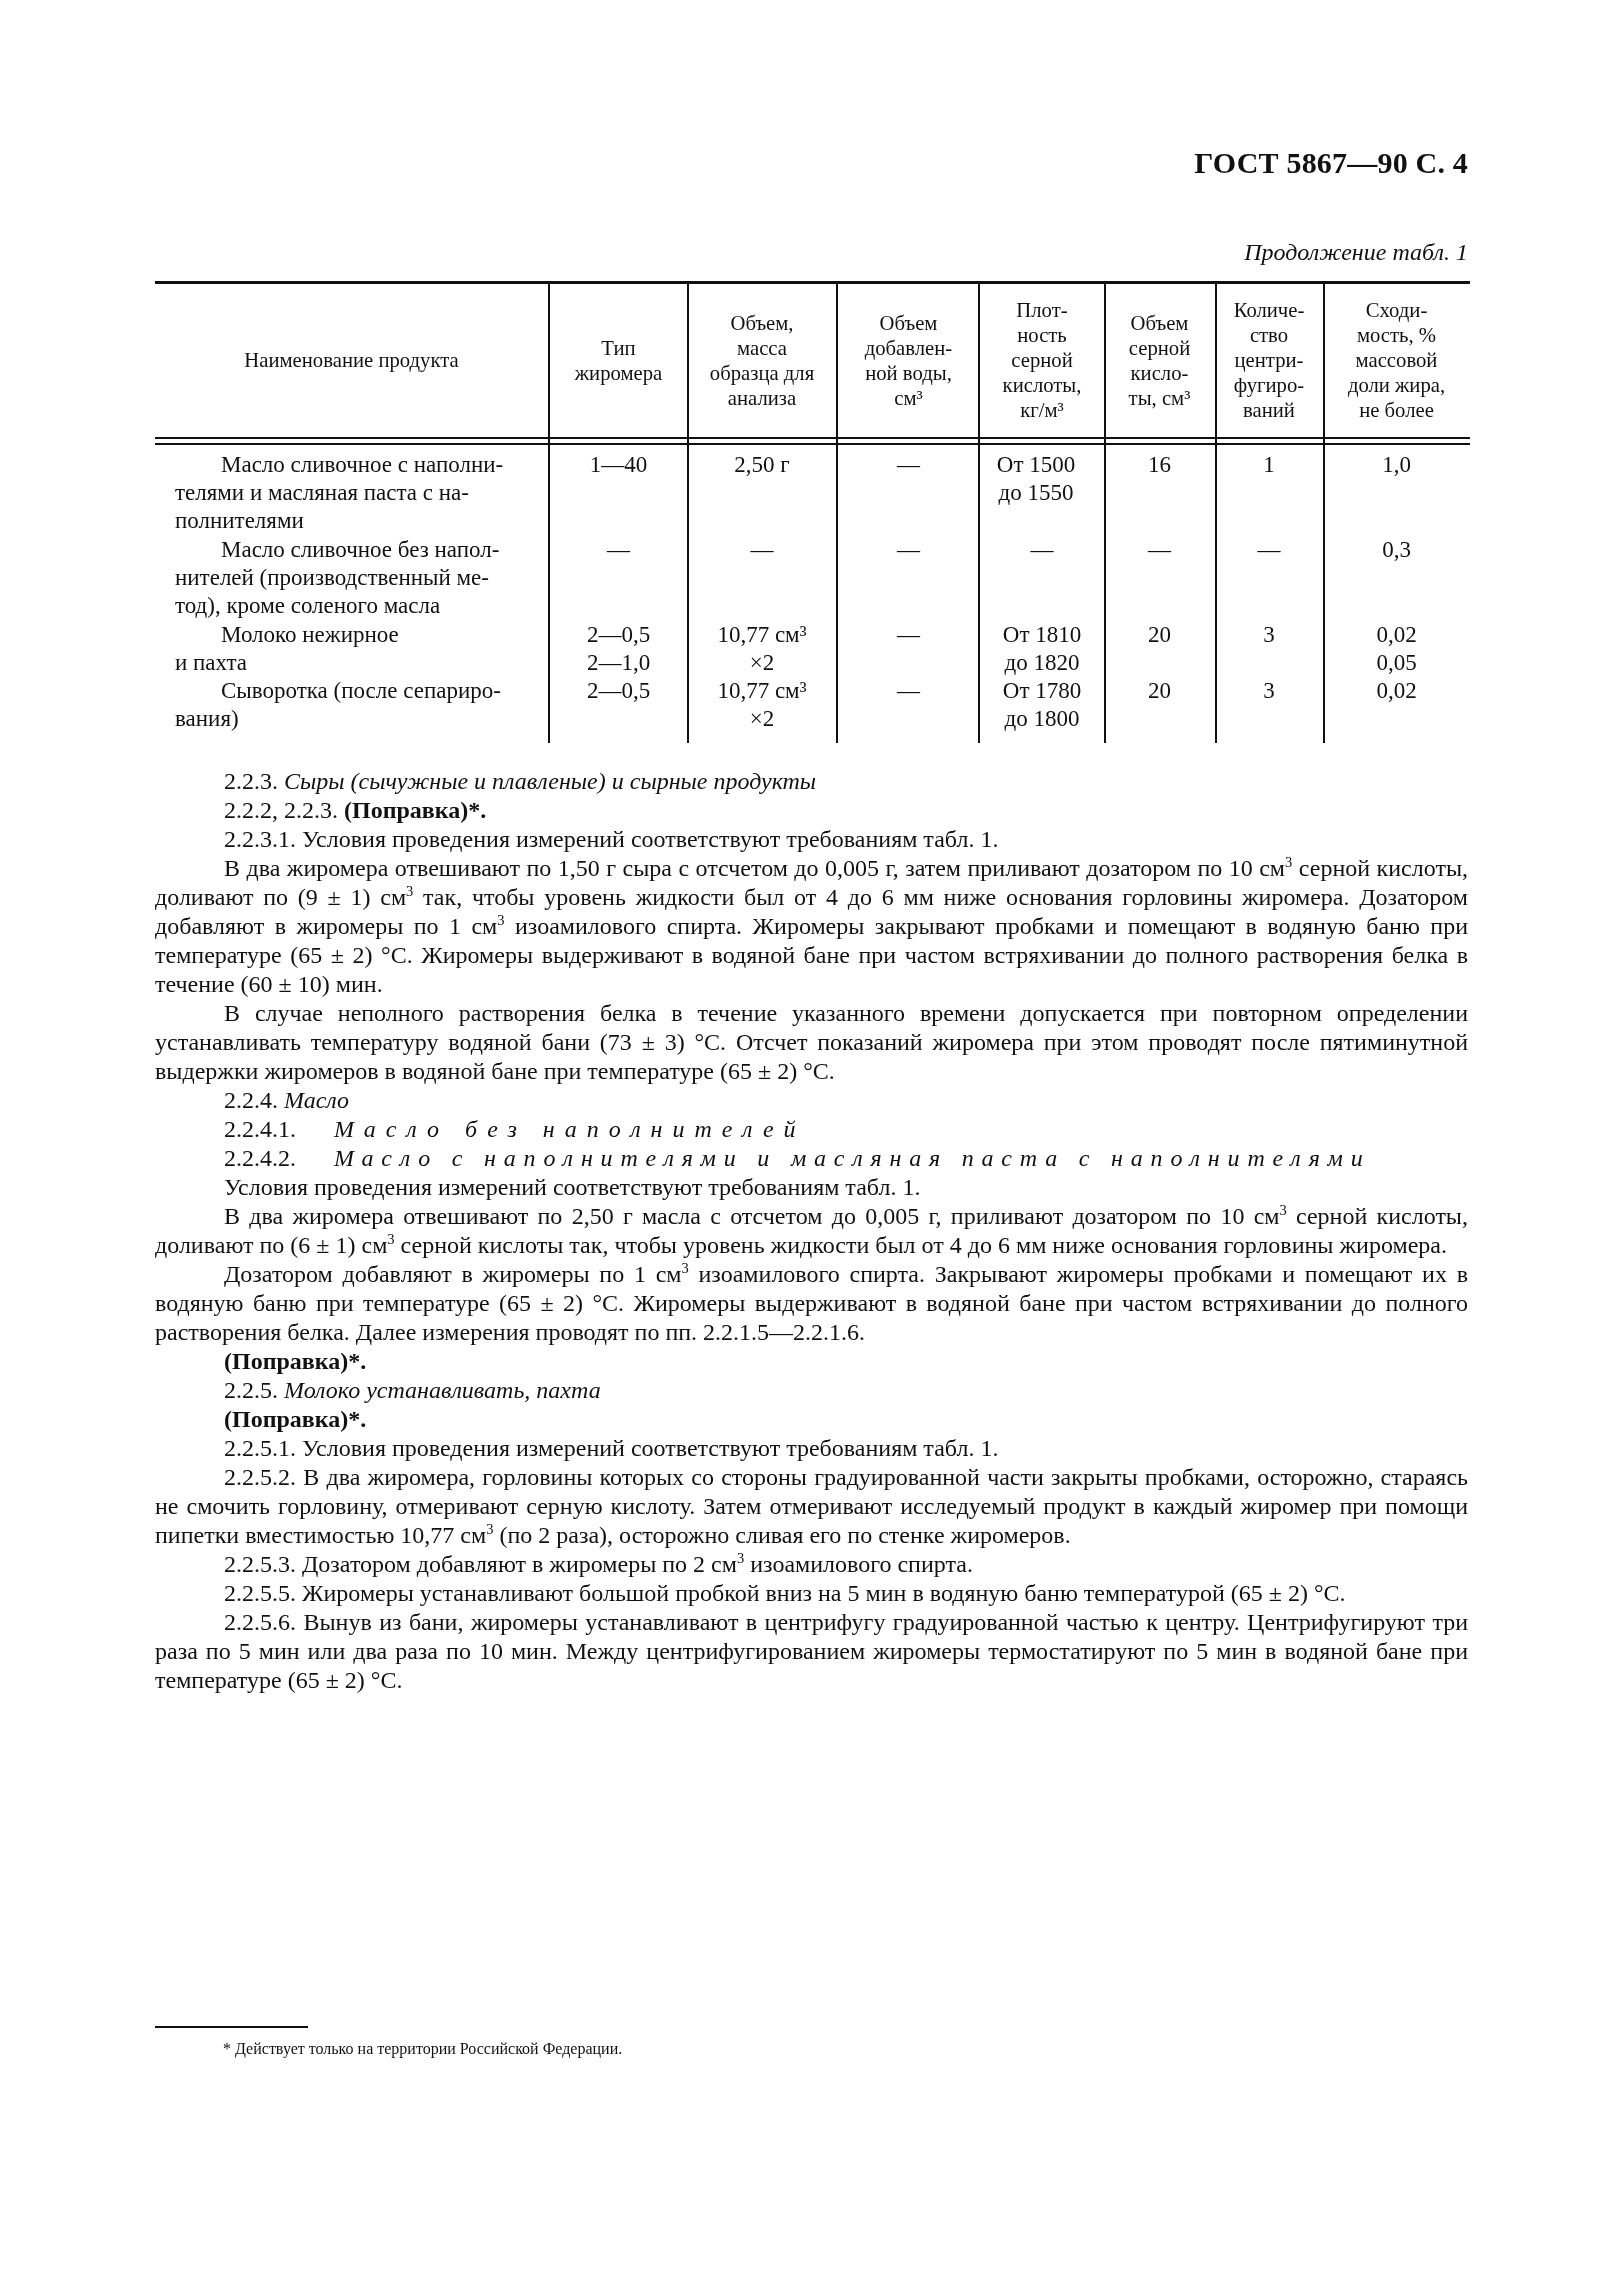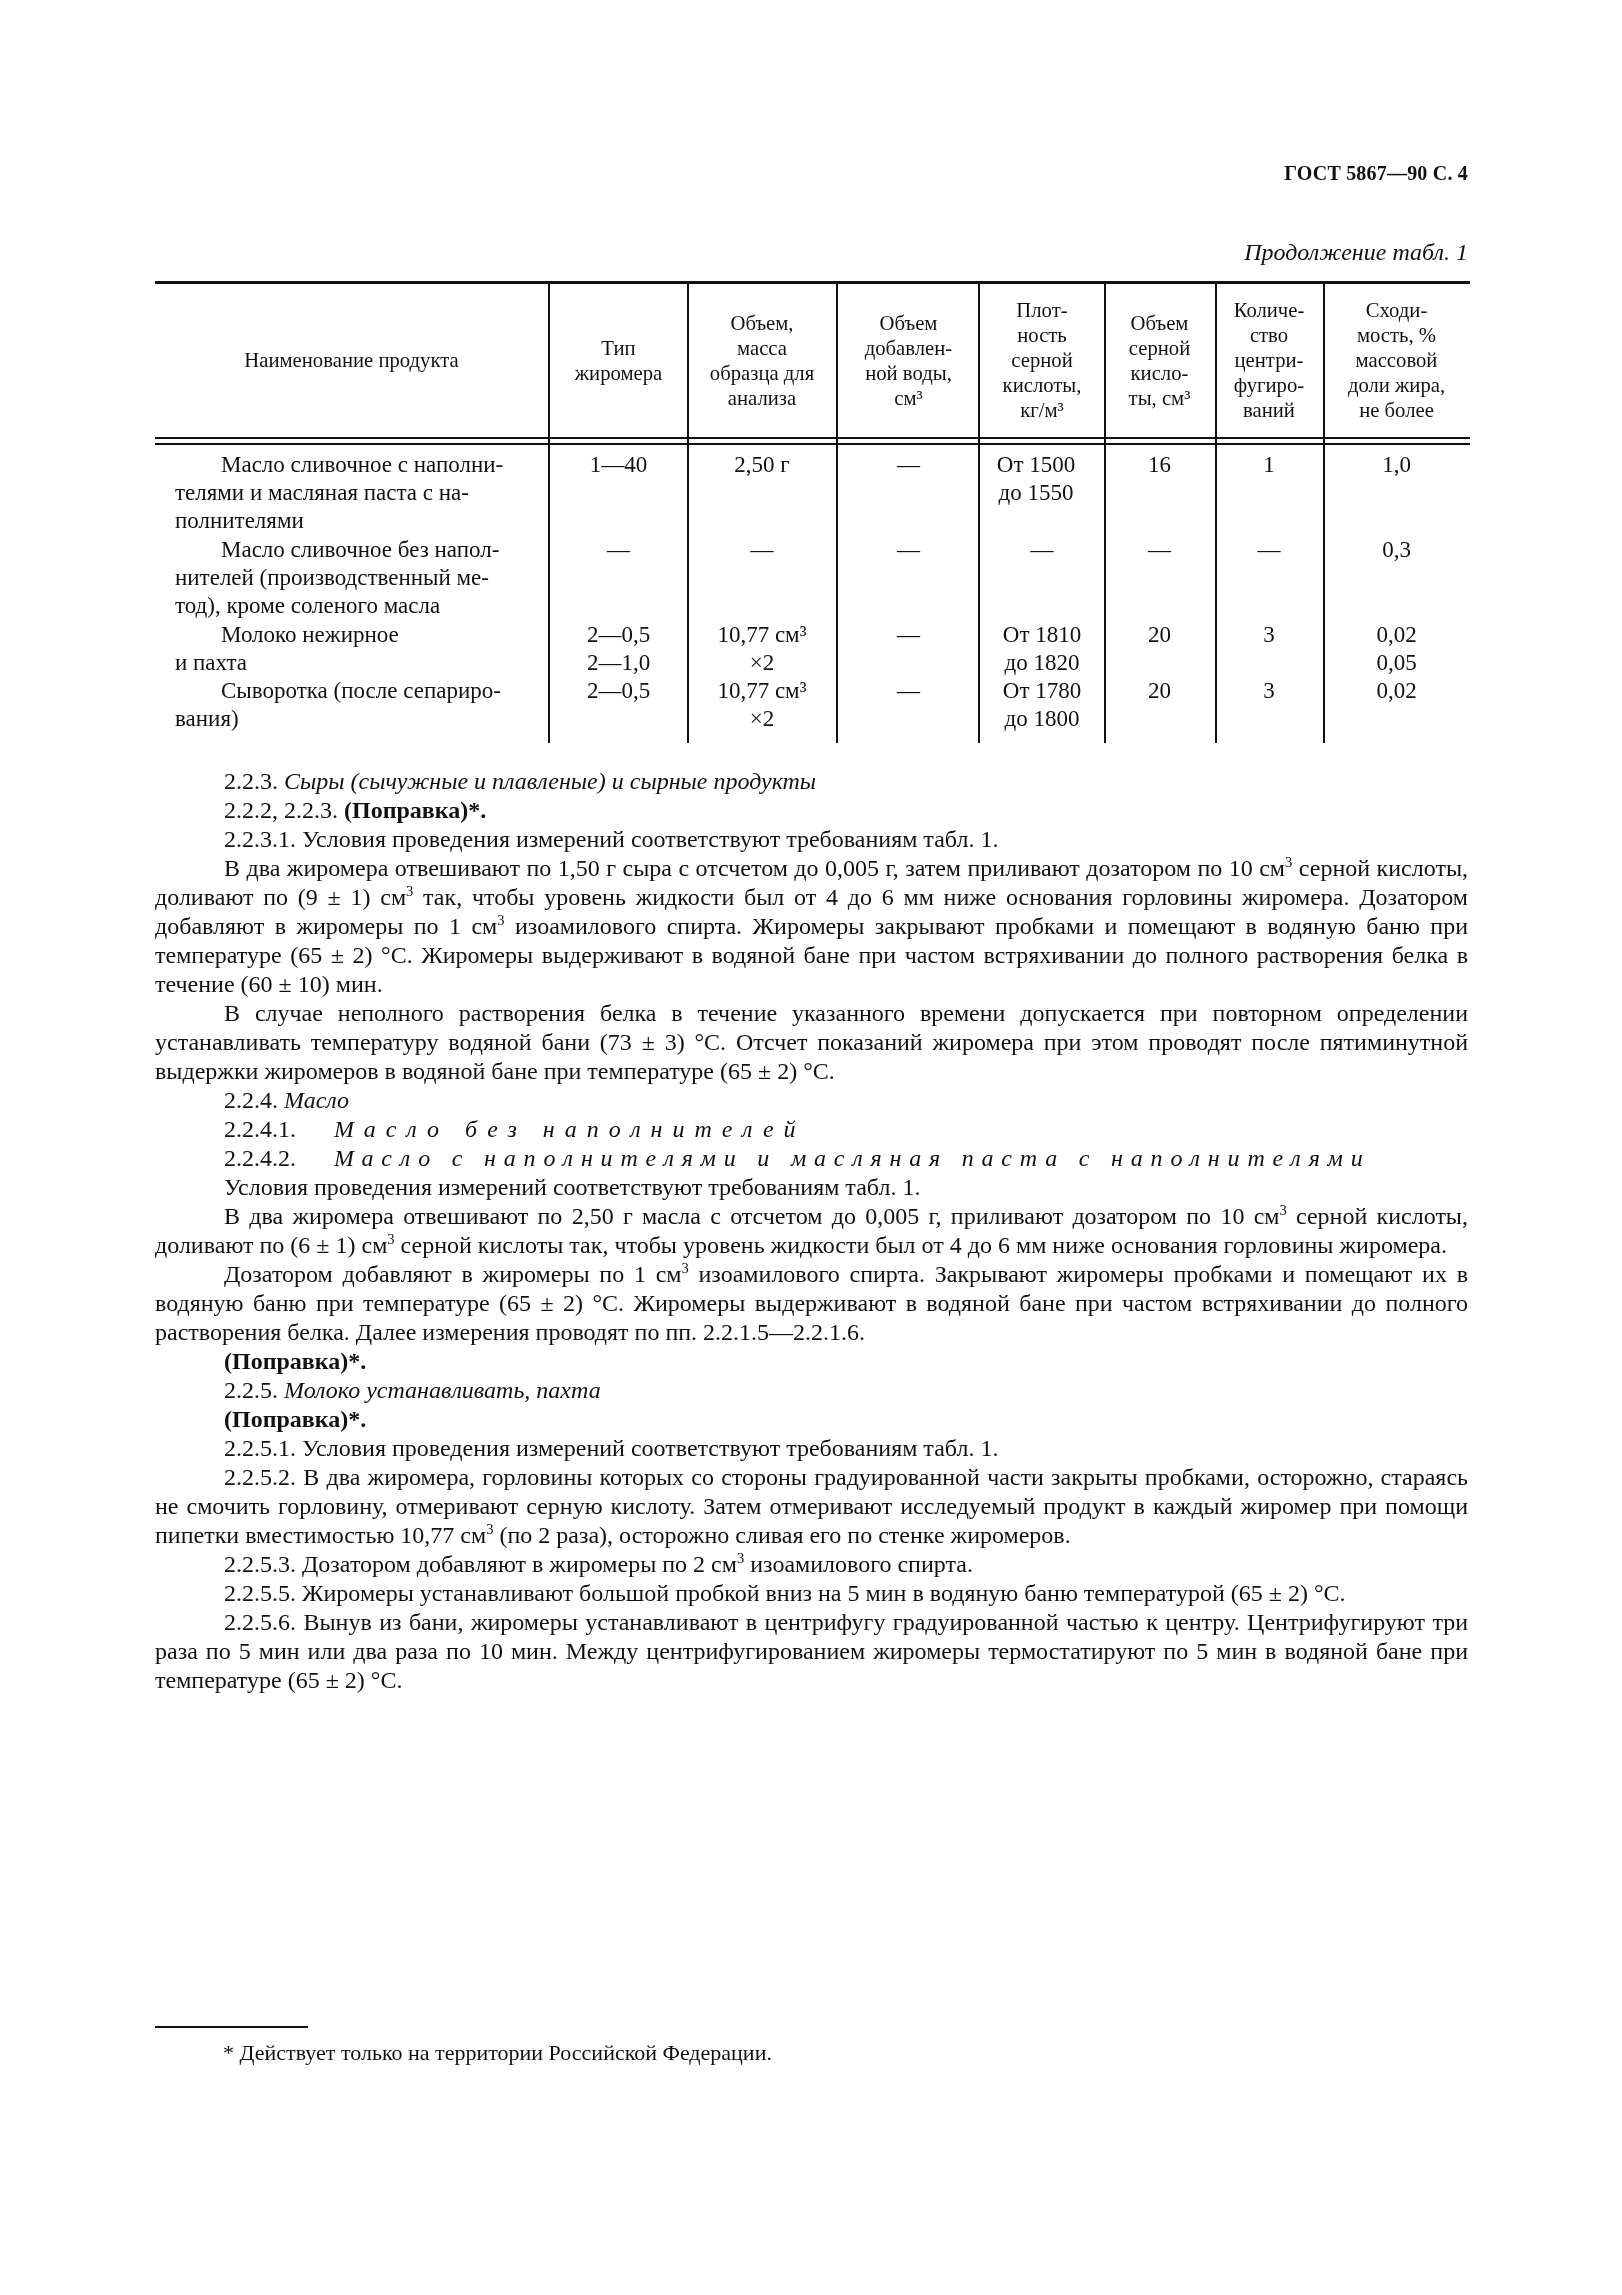--- a/index.html
+++ b/index.html
@@ -1,22 +1,22 @@
 <!DOCTYPE html>
 <html style="font-size:12.2px"><head>
 <meta charset="utf-8">
 <style>
   html, body { margin: 0; padding: 0; background: #ffffff; }
   body {
     width: 1623px; height: 2295px; position: relative; overflow: hidden;
     font-family: "Liberation Serif", "DejaVu Serif", serif; color: #111111;
   }
   .page-header {
-    position: absolute; right: 155px; top: 162px;
-    font-weight: bold; font-size: 20px; letter-spacing: 0.2px;
+    position: absolute; right: 155px; top: 146px;
+    font-weight: bold; font-size: 30px; letter-spacing: 0.2px;
   }
   .table-caption {
     position: absolute; right: 155px; top: 239px;
     font-style: italic; font-size: 24px;
   }
   .tbl {
     position: absolute; left: 155px; top: 281px; width: 1315px;
   }
   .tbl .top-rule { position: absolute; left: 0; right: 0; top: 0; height: 3.1px; background: #111; }
   .tbl .hdr-rule1 { position: absolute; left: 0; right: 0; top: 156px; height: 1.5px; background: #111; }
@@ -37,21 +37,21 @@
   .body-text {
     position: absolute; left: 155px; top: 767px; width: 1313px;
     font-size: 24px; line-height: 29px; text-align: justify;
   }
   .body-text p { margin: 0; text-indent: 69px; }
   .body-text .it { font-style: italic; }
   .body-text .sp { font-style: italic; letter-spacing: 10px; margin-left: 32px; }
   .body-text .b { font-weight: bold; }
   .body-text sup { font-size: 14.5px; line-height: 0; vertical-align: 9.2px; }
   .fn-rule { position: absolute; left: 155px; top: 2026px; width: 153px; height: 1.5px; background: #111; }
-  .footnote { position: absolute; left: 223px; top: 2040px; font-size: 22px; }
+  .footnote { position: absolute; left: 223px; top: 2040px; font-size: 16px; }
 </style>
 </head>
 <body>
 
 <div class="page-header">ГОСТ 5867—90 С. 4</div>
 <div class="table-caption">Продолжение табл. 1</div>
 
 <div class="tbl">
   <div class="top-rule"></div>
   <div class="hdr-rule1"></div>

